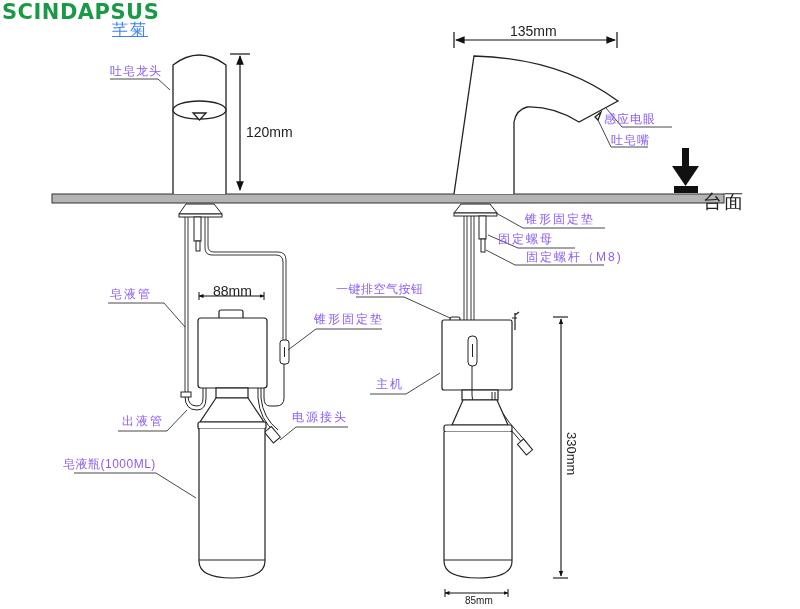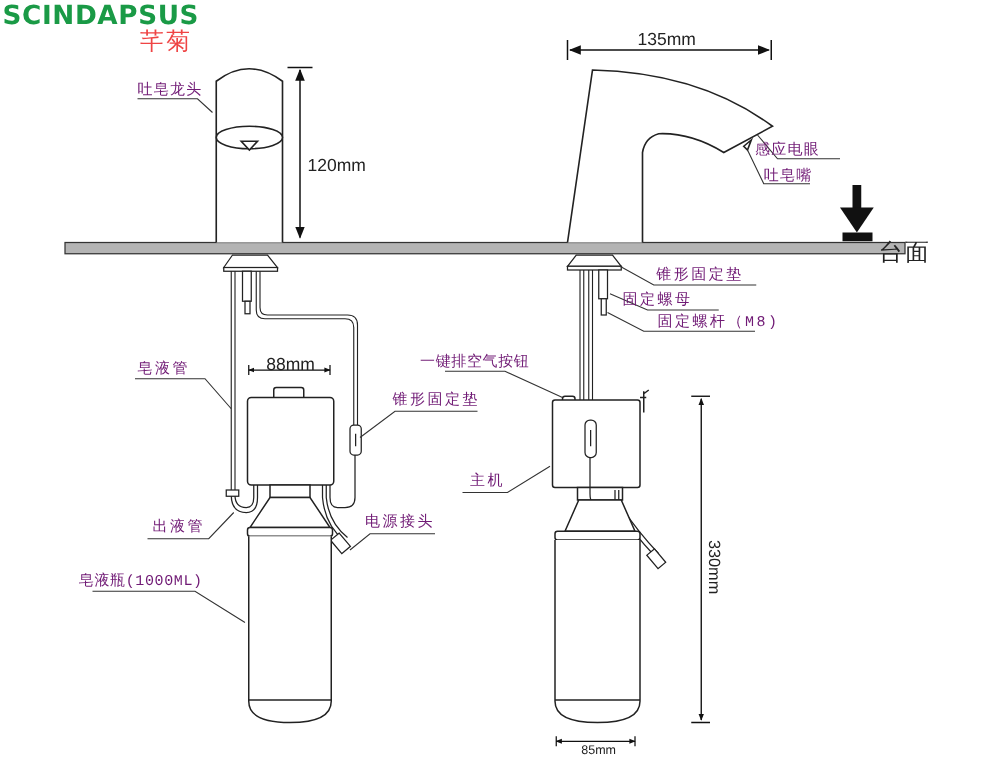--- a/index.html
+++ b/index.html
@@ -1,20 +1,20 @@
 <!DOCTYPE html>
 <html><head>
 <meta charset="utf-8">
 <style>
   html, body { margin: 0; padding: 0; background: #ffffff; }
   body { width: 800px; height: 609px; position: relative; overflow: hidden; font-family: "DejaVu Serif", serif; }
   #stage { position: absolute; left: 0; top: 0; width: 788px; height: 609px; }
   .brand { position: absolute; left: 2px; top: 0px; font-family: "DejaVu Sans", sans-serif; font-weight: bold; font-size: 21px; letter-spacing: 0.5px; color: #1a9a46; }
-  .brand-cn { position: absolute; left: 112px; top: 20px; font-family: "DejaVu Sans", sans-serif; font-size: 19px; color: #ef4444; letter-spacing: 2px; }
-  .lbl { position: absolute; font-family: Liberation Mono, monospace; font-size: 12px; color: #701a75; white-space: nowrap; letter-spacing: 1px; }
+  .brand-cn { position: absolute; left: 112px; top: 20px; font-family: "DejaVu Sans", sans-serif; font-size: 16px; color: #3b82f6; letter-spacing: 2px; text-decoration: underline; }
+  .lbl { position: absolute; font-family: Liberation Sans, sans-serif; font-size: 12px; color: #8b5cf6; white-space: nowrap; letter-spacing: 1px; }
   .lbl-lg { font-size: 12px; letter-spacing: 2px; }
   .dim { position: absolute; font-family: "Liberation Sans", sans-serif; color: #222; white-space: nowrap; }
   .counter { position: absolute; font-family: "DejaVu Sans", sans-serif; font-size: 19px; color: #222; letter-spacing: 2px; }
   .vert { transform: rotate(90deg); transform-origin: left top; }
 </style>
 </head>
 <body>
 
 <div id="stage">
 

